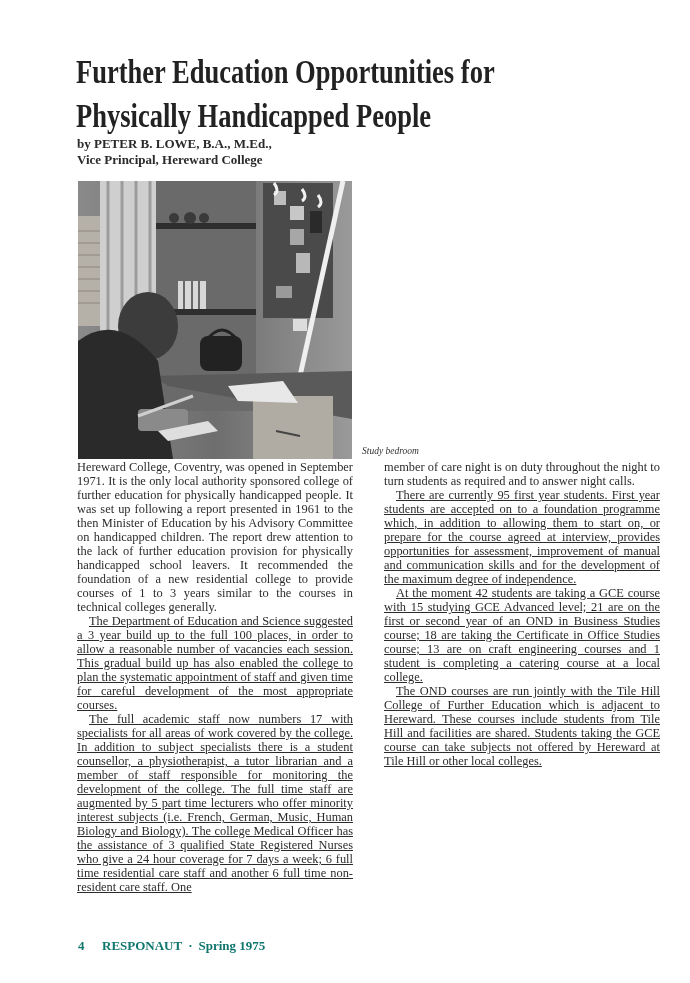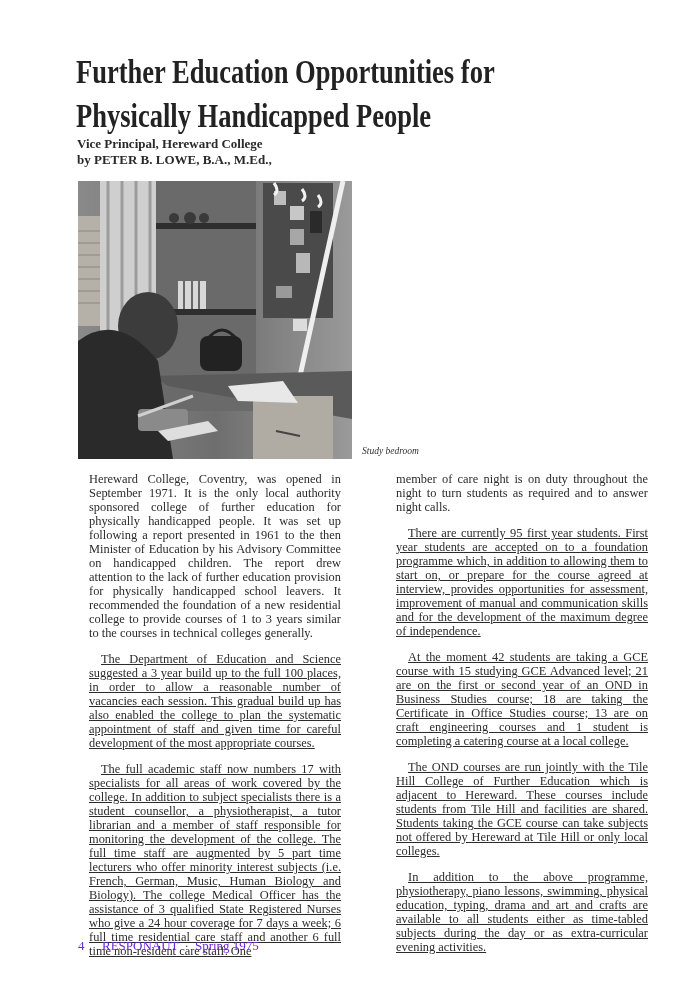--- a/index.html
+++ b/index.html
@@ -30,40 +30,40 @@
       position: absolute; left: 362px; top: 446px;
       font-style: italic; font-size: 9.5px; color: #333; text-align: center;
     }
     .col {
       position: absolute; top: 460px; width: 276px;
       font-size: 12.4px; line-height: 14px; text-align: justify;
       hyphens: none; color: #2b2b2b;
     }
     .col-left { left: 77px; }
     .col-right { left: 384px; }
-    .col p { margin: 12px; }
+    .col p { margin: 0; }
     .col p.indent { text-indent: 12px; text-decoration: underline; }
     .footer {
       position: absolute; left: 78px; top: 938px;
-      font-size: 13px; font-weight: normal; color: #6d28d9;
+      font-size: 13px; font-weight: bold; color: #0f766e;
     }
     .footer .pg { display: inline-block; width: 24px; }
     .footer .sep { margin: 0 6px; }
   </style>
 </head>
 <body>
 
 <h1 class="title">
   <span>Further Education Opportunities for</span><br>
   <span>Physically Handicapped People</span>
 </h1>
 
 <div class="byline">
+  <div>by PETER B. LOWE, B.A., M.Ed.,</div>
   <div>Vice Principal, Hereward College</div>
-  <div>by PETER B. LOWE, B.A., M.Ed.,</div>
 </div>
 
 <div class="photo" title="Black and white photograph of a student with a hand brace reading at a desk in a study bedroom with shelves, books and a pinboard">
   <svg width="274" height="278" viewBox="0 0 274 278" xmlns="http://www.w3.org/2000/svg">
     <defs>
       <linearGradient id="wall" x1="0" y1="0" x2="1" y2="0">
         <stop offset="0" stop-color="#8a8a8a"></stop>
         <stop offset="0.5" stop-color="#6e6e6e"></stop>
         <stop offset="1" stop-color="#9a9a9a"></stop>
       </linearGradient>
@@ -141,19 +141,18 @@
 <div class="col col-left">
   <p>Hereward College, Coventry, was opened in September 1971. It is the only local authority sponsored college of further education for physically handicapped people. It was set up following a report presented in 1961 to the then Minister of Education by his Advisory Committee on handicapped children. The report drew attention to the lack of further education provision for physically handicapped school leavers. It recommended the foundation of a new residential college to provide courses of 1 to 3 years similar to the courses in technical colleges generally.</p>
   <p class="indent">The Department of Education and Science suggested a 3 year build up to the full 100 places, in order to allow a reasonable number of vacancies each session. This gradual build up has also enabled the college to plan the systematic appointment of staff and given time for careful development of the most appropriate courses.</p>
   <p class="indent">The full academic staff now numbers 17 with specialists for all areas of work covered by the college. In addition to subject specialists there is a student counsellor, a physiotherapist, a tutor librarian and a member of staff responsible for monitoring the development of the college. The full time staff are augmented by 5 part time lecturers who offer minority interest subjects (i.e. French, German, Music, Human Biology and Biology). The college Medical Officer has the assistance of 3 qualified State Registered Nurses who give a 24 hour coverage for 7 days a week; 6 full time residential care staff and another 6 full time non-resident care staff. One</p>
 </div>
 
 <div class="col col-right">
   <p>member of care night is on duty throughout the night to turn students as required and to answer night calls.</p>
   <p class="indent">There are currently 95 first year students. First year students are accepted on to a foundation programme which, in addition to allowing them to start on, or prepare for the course agreed at interview, provides opportunities for assessment, improvement of manual and communication skills and for the development of the maximum degree of independence.</p>
   <p class="indent">At the moment 42 students are taking a GCE course with 15 studying GCE Advanced level; 21 are on the first or second year of an OND in Business Studies course; 18 are taking the Certificate in Office Studies course; 13 are on craft engineering courses and 1 student is completing a catering course at a local college.</p>
-  <p class="indent">The OND courses are run jointly with the Tile Hill College of Further Education which is adjacent to Hereward. These courses include students from Tile Hill and facilities are shared. Students taking the GCE course can take subjects not offered by Hereward at Tile Hill or only local colleges.</p>
-  <p class="indent">In addition to the above programme, physiotherapy, piano lessons, swimming, physical education, typing, drama and art and crafts are available to all students either as time-tabled subjects during the day or as extra-curricular evening activities.</p>
+  <p class="indent">The OND courses are run jointly with the Tile Hill College of Further Education which is adjacent to Hereward. These courses include students from Tile Hill and facilities are shared. Students taking the GCE course can take subjects not offered by Hereward at Tile Hill or other local colleges.</p>
 </div>
 
 <div class="footer">
   <span class="pg">4</span><span>RESPONAUT</span><span class="sep">·</span><span>Spring 1975</span>
 </div>
 
 </body></html>

